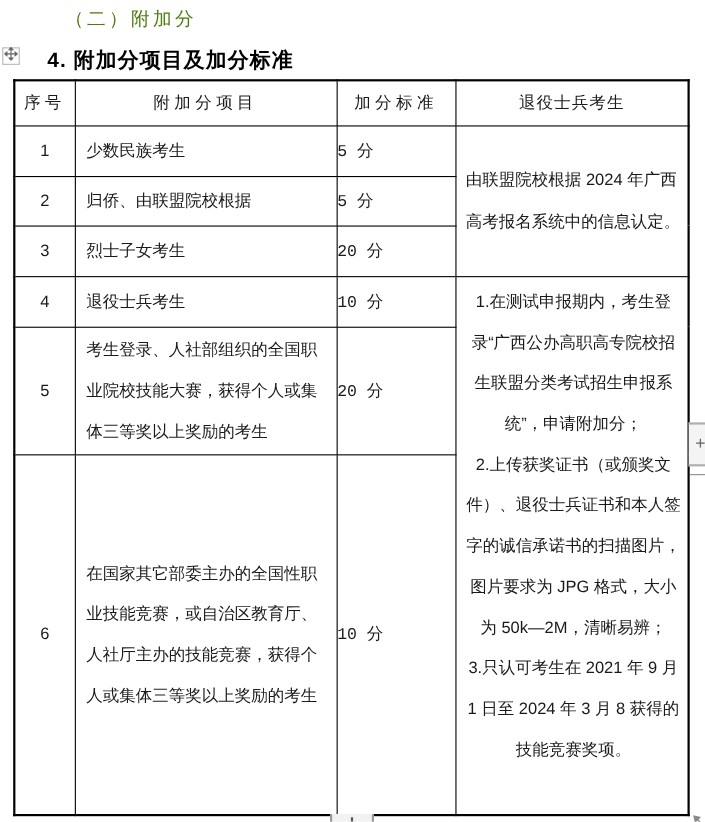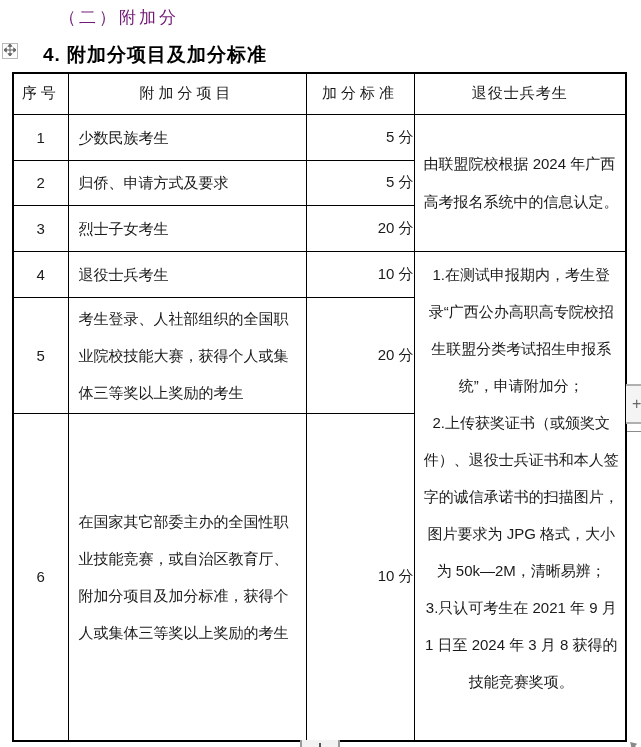--- a/index.html
+++ b/index.html
@@ -10,21 +10,21 @@
     overflow: hidden;
     font-family: "Liberation Sans", sans-serif;
     color: #1a1a1a;
   }
   .h1 {
     position: absolute;
     left: 59px; top: 6px;
     font-family: "Liberation Serif", serif;
     font-size: 17px;
     letter-spacing: 3px;
-    color: #701a75;
+    color: #4d7c0f;
     white-space: nowrap;
   }
   .h2 {
     position: absolute;
     left: 43px; top: 42px;
     font-family: "Liberation Sans", sans-serif;
     font-weight: bold;
     font-size: 19px;
     letter-spacing: 1px;
     color: #000;
@@ -66,21 +66,21 @@
     vertical-align: middle;
     letter-spacing: 1px;
   }
   td.no-cell { text-align: center; vertical-align: middle; }
   td.item-cell {
     text-align: left;
     vertical-align: middle;
     padding: 0 8px 0 10px;
     line-height: 37px;
   }
-  td.score-cell { text-align: right; vertical-align: middle; }
+  td.score-cell { text-align: left; vertical-align: middle; font-family: Liberation Mono, monospace; }
   td.apply-a {
     text-align: left;
     vertical-align: middle;
     padding: 0 6px 0 9px;
     line-height: 38px;
   }
   td.apply-b {
     text-align: center;
     vertical-align: top;
     padding: 4px 6px 0 9px;
@@ -162,21 +162,21 @@
     <th class="sans-head">退役士兵考生</th>
   </tr>
   <tr style="height:46px">
     <td class="no-cell">1</td>
     <td class="item-cell">少数民族考生</td>
     <td class="score-cell">5 分</td>
     <td class="apply-a" rowspan="3">由联盟院校根据 2024 年广西高考报名系统中的信息认定。</td>
   </tr>
   <tr style="height:45px">
     <td class="no-cell">2</td>
-    <td class="item-cell">归侨、申请方式及要求</td>
+    <td class="item-cell">归侨、由联盟院校根据</td>
     <td class="score-cell">5 分</td>
   </tr>
   <tr style="height:46px">
     <td class="no-cell">3</td>
     <td class="item-cell">烈士子女考生</td>
     <td class="score-cell">20 分</td>
   </tr>
   <tr style="height:46px">
     <td class="no-cell">4</td>
     <td class="item-cell">退役士兵考生</td>
@@ -187,21 +187,21 @@
       <p>3.只认可考生在 2021 年 9 月 1 日至 2024 年 3 月 8 获得的技能竞赛奖项。</p>
     </td>
   </tr>
   <tr style="height:116px">
     <td class="no-cell">5</td>
     <td class="item-cell">考生登录、人社部组织的全国职业院校技能大赛，获得个人或集体三等奖以上奖励的考生</td>
     <td class="score-cell">20 分</td>
   </tr>
   <tr style="height:328px">
     <td class="no-cell">6</td>
-    <td class="item-cell">在国家其它部委主办的全国性职业技能竞赛，或自治区教育厅、附加分项目及加分标准，获得个人或集体三等奖以上奖励的考生</td>
+    <td class="item-cell">在国家其它部委主办的全国性职业技能竞赛，或自治区教育厅、人社厅主办的技能竞赛，获得个人或集体三等奖以上奖励的考生</td>
     <td class="score-cell">10 分</td>
   </tr>
 </tbody>
   </table>
 
 <div class="plus-btn">
   <span>+</span>
 </div>
 <div class="side-separator"></div>
 

